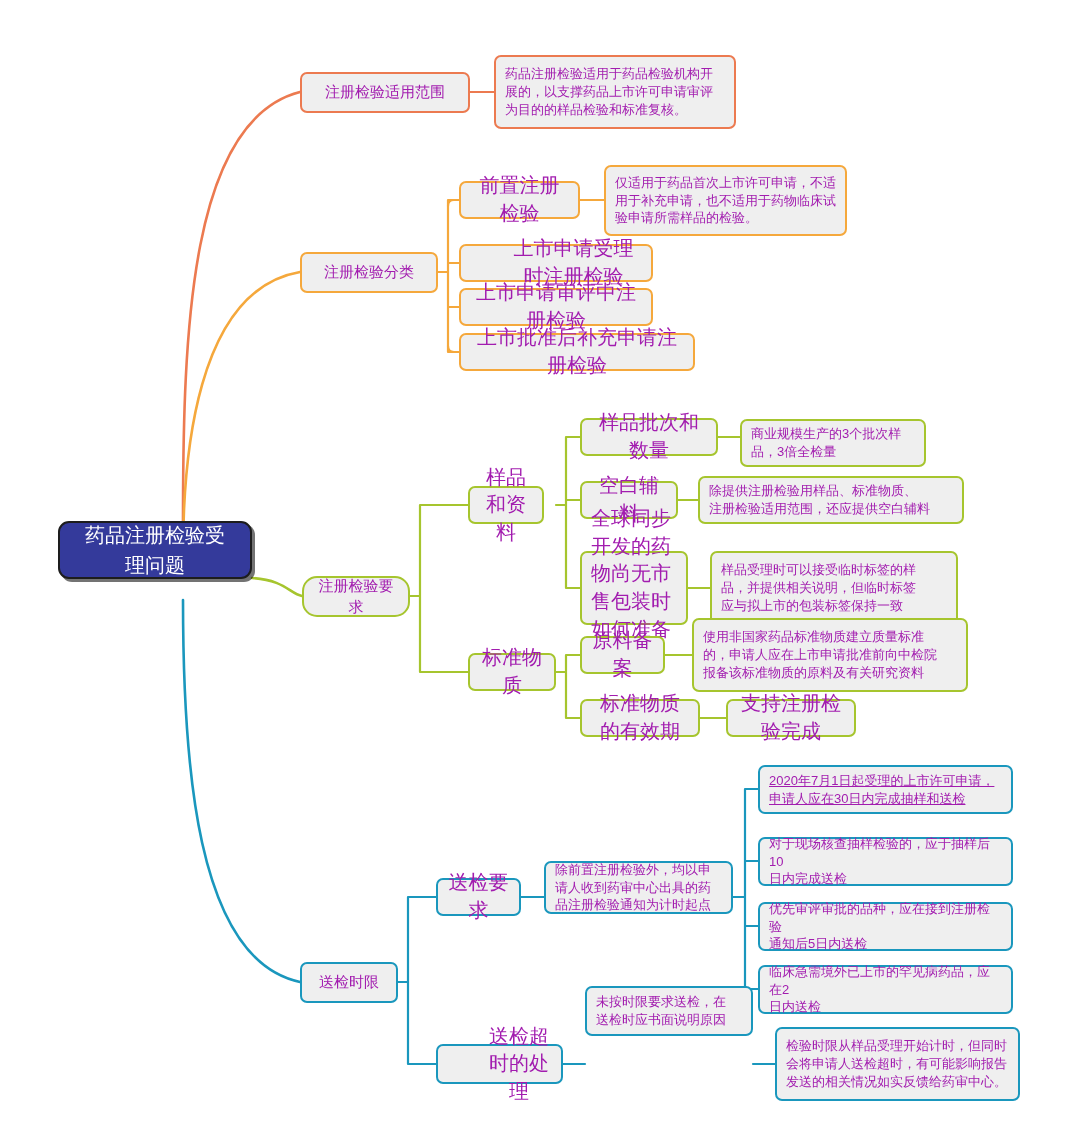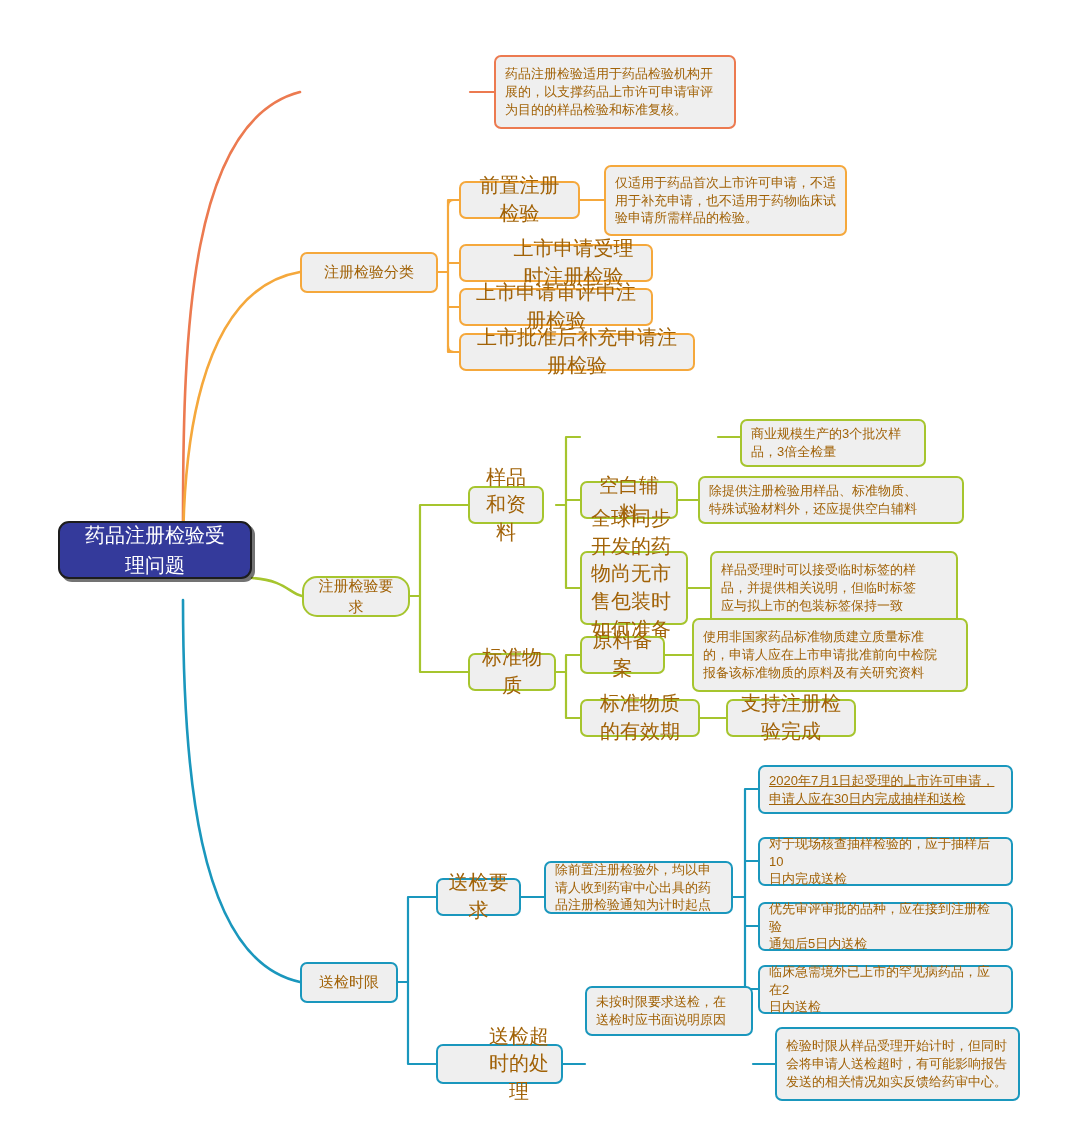--- a/index.html
+++ b/index.html
@@ -27,21 +27,21 @@
     pointer-events: none;
   }
   .node {
     position: absolute;
     box-sizing: border-box;
     display: flex;
     align-items: center;
     background: #efefef;
     border: 2px solid #cccccc;
     border-radius: 7px;
-    color: #a16207;
+    color: #a21caf;
     line-height: 1.38;
     white-space: pre-line;
     z-index: 2;
   }
   .node.root {
     background: #343a9b;
     border: 2px solid #1d1d1d;
     border-radius: 11px;
     color: #ffffff;
     justify-content: center;
@@ -121,20 +121,23 @@
       <path stroke="#1a97bd" d="M563,1064 L585,1064"></path>
       <path stroke="#1a97bd" d="M753,1064 L775,1064"></path>
     </g>
   </svg>
 
   <div class="node root" style="left:58px; top:521px; width:194px; height:58px;">
     <span>药品注册检验受
 理问题</span>
   </div>
 
+  <div class="node lvl1 c-orange" style="left:300px; top:72px; width:170px; height:41px;">
+    <span>注册检验适用范围</span>
+  </div>
   <div class="node leaf c-orange" style="left:494px; top:55px; width:242px; height:74px;">
     <span>药品注册检验适用于药品检验机构开
 展的，以支撑药品上市许可申请审评
 为目的的样品检验和标准复核。</span>
   </div>
 
   <div class="node lvl1 c-amber" style="left:300px; top:252px; width:138px; height:41px;">
     <span>注册检验分类</span>
   </div>
   <div class="node lvl2 center c-amber" style="left:459px; top:181px; width:121px; height:38px;">
@@ -155,30 +158,33 @@
     <span>上市批准后补充申请注册检验</span>
   </div>
 
   <div class="node lvl1 c-green" style="left:302px; top:576px; width:108px; height:41px;border-radius:15px;">
     <span>注册检验要求</span>
   </div>
 
   <div class="node lvl2 center c-green" style="left:468px; top:486px; width:76px; height:38px;">
     <span>样品和资料</span>
   </div>
+  <div class="node lvl2 center c-green" style="left:580px; top:418px; width:138px; height:38px;">
+    <span>样品批次和数量</span>
+  </div>
   <div class="node leaf c-green" style="left:740px; top:419px; width:186px; height:48px;">
     <span>商业规模生产的3个批次样
 品，3倍全检量</span>
   </div>
   <div class="node lvl2 center c-green" style="left:580px; top:481px; width:98px; height:38px;">
     <span>空白辅料</span>
   </div>
   <div class="node leaf c-green" style="left:698px; top:476px; width:266px; height:48px;">
     <span>除提供注册检验用样品、标准物质、
-特殊试验材料外，还应提供空白辅料</span>
+注册检验适用范围，还应提供空白辅料</span>
   </div>
   <div class="node lvl2 c-green" style="left:580px; top:551px; width:108px; height:74px;">
     <span>全球同步开发的药
 物尚无市售包装时
 如何准备样品</span>
   </div>
   <div class="node leaf c-green" style="left:710px; top:551px; width:248px; height:74px;">
     <span>样品受理时可以接受临时标签的样
 品，并提供相关说明，但临时标签
 应与拟上市的包装标签保持一致</span>

